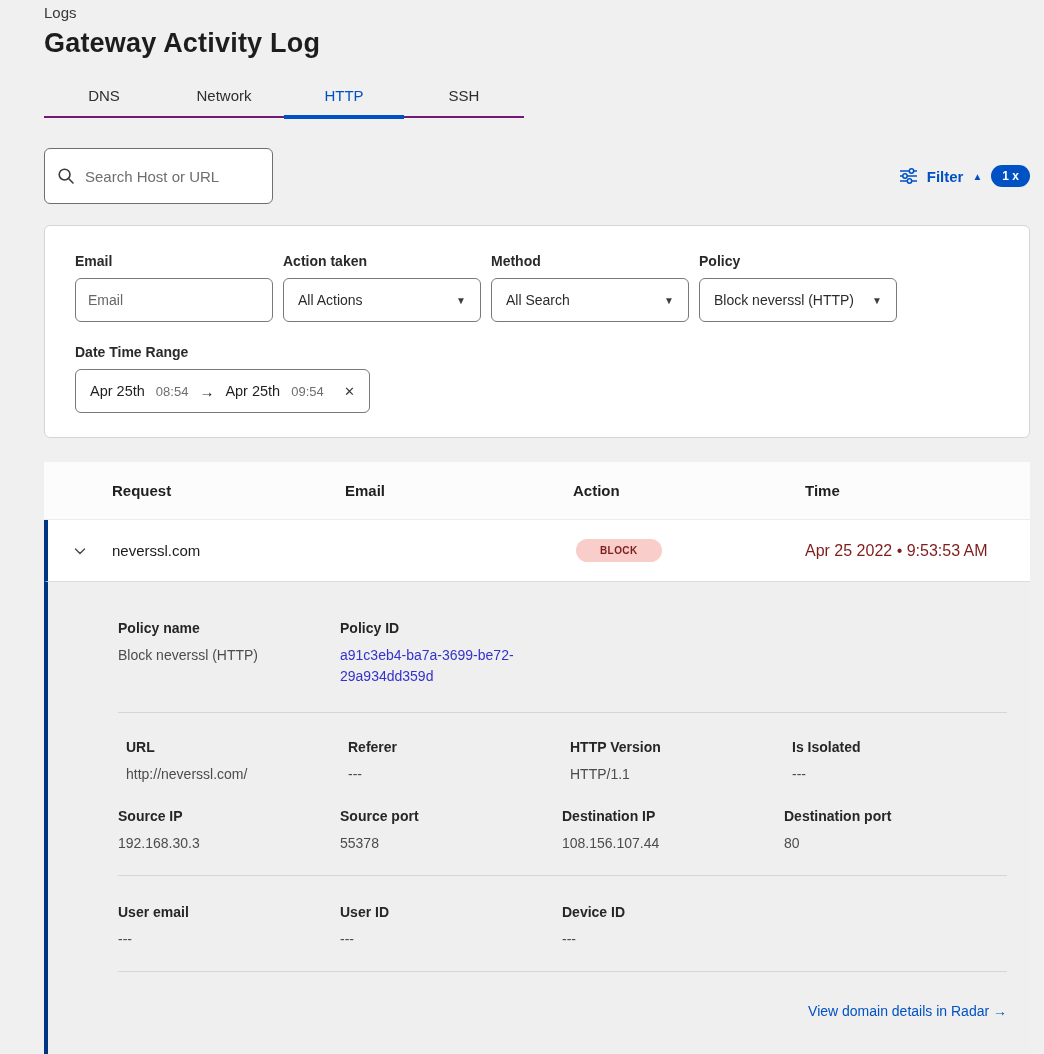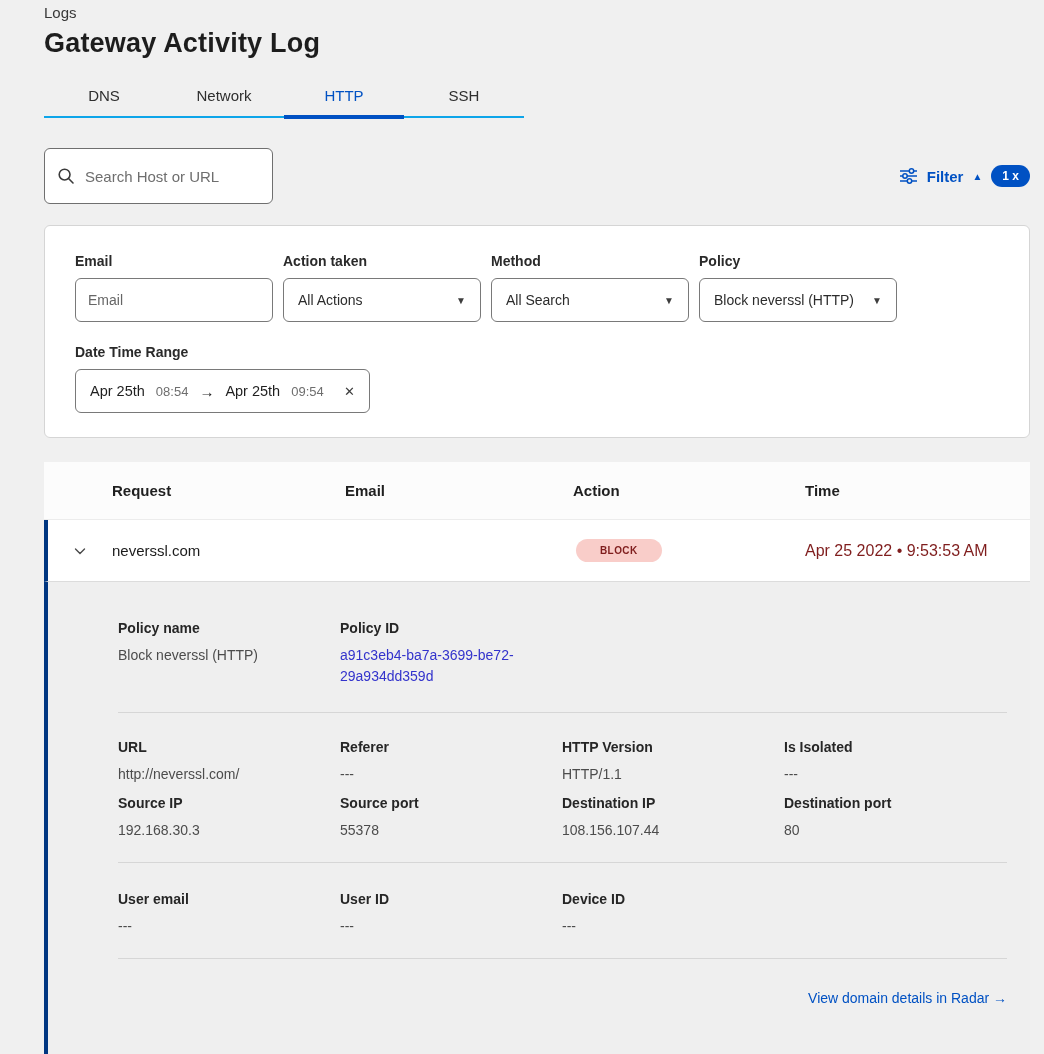--- a/index.html
+++ b/index.html
@@ -10,21 +10,21 @@
     color:#222;
   }
   .page { padding:4px 0 0 0; }
   .content { margin:0 14px 0 44px; width:986px; }
 
   
   .breadcrumb { font-size:15px; color:#383838; margin-left:44px; }
   .page-title { font-size:27px; font-weight:700; color:#1d1d1d; margin:7px 0 18px 44px; letter-spacing:.2px; }
 
   
-  .tabs { display:flex; width:480px; margin-left:44px; border-bottom:2px solid #0ea5e9; }
+  .tabs { display:flex; width:480px; margin-left:44px; border-bottom:2px solid #701a75; }
   .tab { width:120px; text-align:center; padding:10px 0 12px; font-size:15px; color:#2e2e2e; cursor:pointer; position:relative; }
   .tab.active { color:#0051c3; font-weight:400; }
   .tab.active::after { content:""; position:absolute; left:0; right:0; bottom:-3px; height:4px; background:#0051c3; }
 
   
   .toolbar { display:flex; justify-content:space-between; align-items:center; margin:30px 14px 0 44px; }
   .search-box { display:flex; align-items:center; gap:10px; width:229px; height:56px; background:#fff; border:1px solid #6f6f6f; border-radius:6px; padding:0 12px; }
   .search-box input { border:none; outline:none; font-size:15px; color:#222; width:100%; font-family:inherit; background:transparent; }
   .search-box input::placeholder { color:#6e6e6e; }
   .filter-controls { display:flex; align-items:center; gap:9px; }
@@ -59,22 +59,22 @@
   .time-text { font-size:16px; color:#7f1d1d; }
 
   
   .expanded { background:#efefef; border-left:4px solid #003681; padding:38px 23px 0 70px; height:481px; }
   .detail-grid { display:grid; grid-template-columns:222px 222px 222px auto; }
   .d-label { font-size:14px; font-weight:700; color:#262626; }
   .d-value { font-size:14px; color:#4c4c4c; margin-top:11px; }
   .policy-id-link { color:#3333cc; cursor:pointer; max-width:178px; overflow-wrap:break-word; line-height:1.5; margin-top:9px; }
   .divider { height:1px; background:#d6d6d6; }
   .hr1 { margin-top:25px; }
-  .sec2 { margin-top:26px; }
-  .sec3 { margin-top:13px; }
+  .sec2 { margin-top:26px;margin-left:8px; }
+  .sec3 { margin-top:26px; }
   .hr2 { margin-top:24px; }
   .sec4 { margin-top:28px; }
   .hr3 { margin-top:24px; }
   .radar-row { text-align:right; margin-top:30px; }
   .radar-link { color:#0051c3; font-size:14px; cursor:pointer; }
 </style>
 </head>
 <body>
 
 <div class="page">

